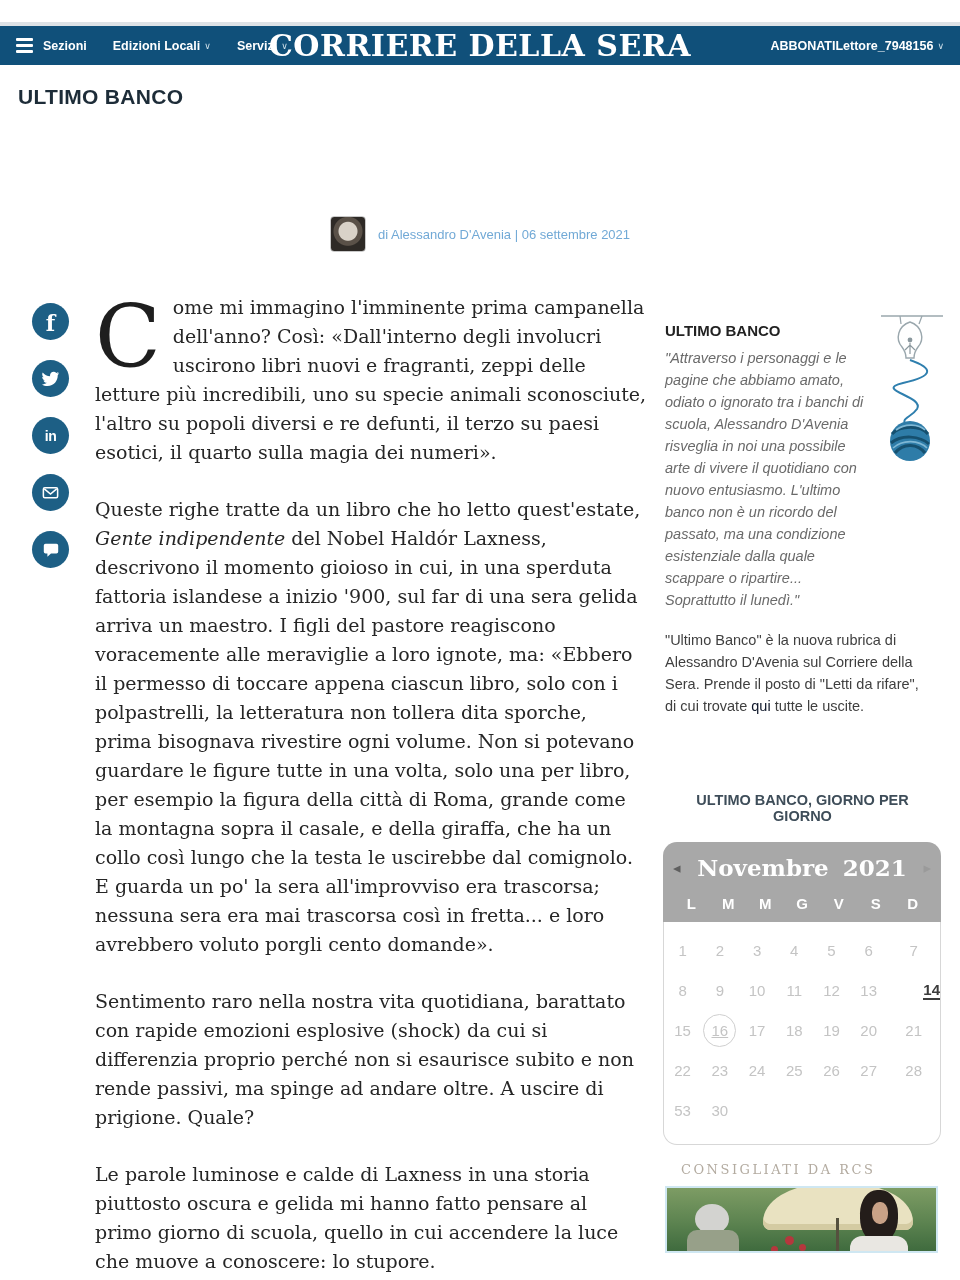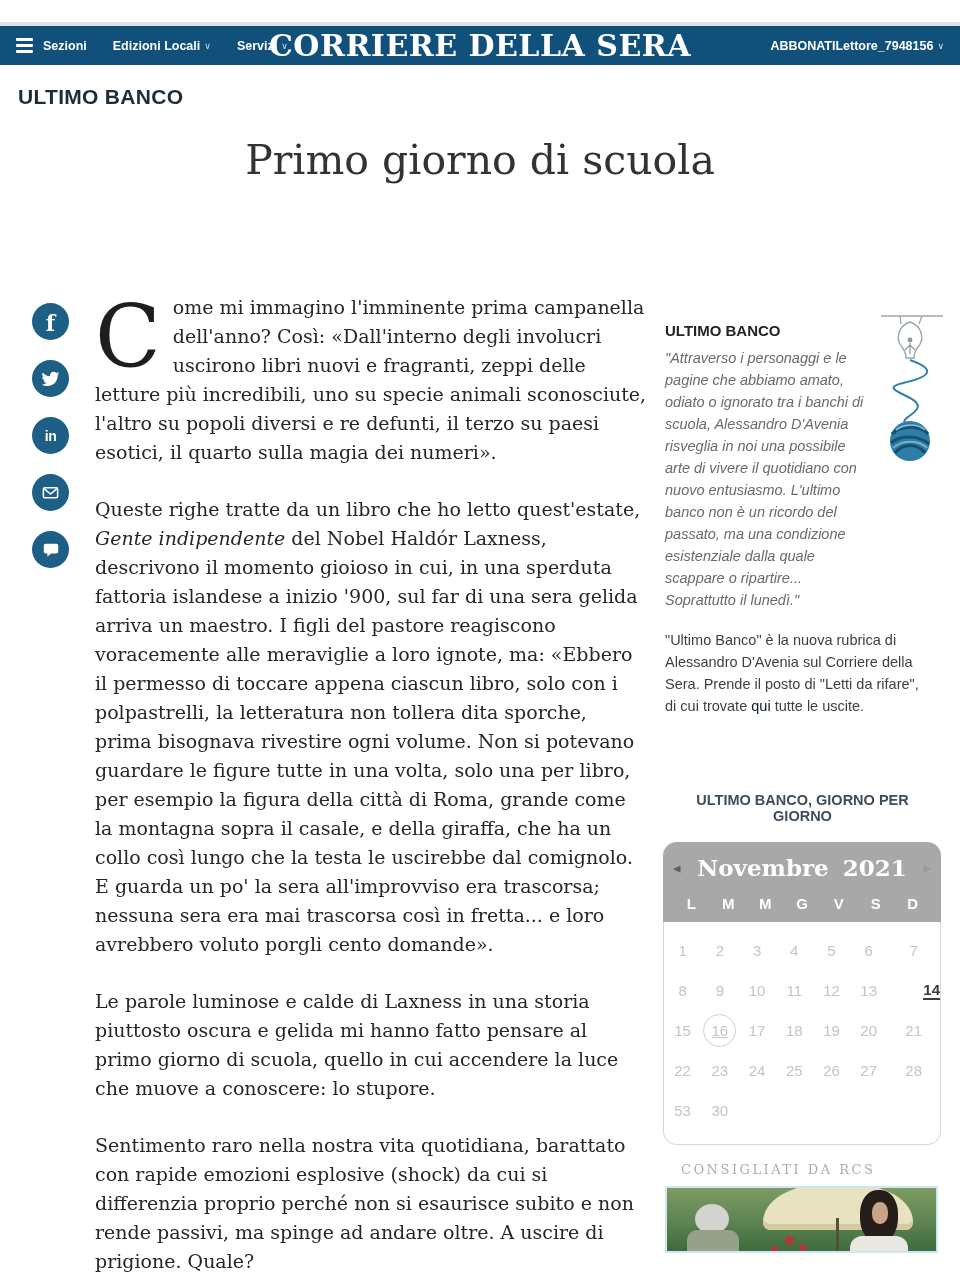--- a/index.html
+++ b/index.html
@@ -117,21 +117,29 @@
     <div class="nav-item"><span>Edizioni Locali</span><span class="chev">∨</span></div>
     <div class="nav-item"><span>Servizi</span><span class="chev">∨</span></div>
     <div class="logo">CORRIERE DELLA SERA</div>
     <div class="topbar-right">
       <div class="nav-item" style="margin-right:0;">ABBONATI</div>
       <div class="nav-item" style="margin-right:0;"><span>Lettore_7948156</span><span class="chev">∨</span></div>
     </div>
   </div>
 
   <div class="kicker">ULTIMO BANCO</div>
-  <h1 class="title">Primo giorno di scuola</h1>
+  <div class="byline">
+    <div class="avatar"></div>
+    <div class="byline-text">
+      <span>di</span>
+      <span class="author">Alessandro D'Avenia</span>
+      <span>|</span>
+      <span>06 settembre 2021</span>
+    </div>
+  </div>
 
   <div class="social">
     <div class="s-icon">
         <span class="fb-glyph">f</span>
       </div>
     <div class="s-icon">
       <svg width="19" height="19" viewBox="0 0 20 20">
           <path fill="#fff" d="M19 4.6c-.7.3-1.4.5-2.1.6.8-.5 1.3-1.2 1.6-2-.7.4-1.5.7-2.4.9-.7-.8-1.7-1.2-2.8-1.2-2.1 0-3.8 1.7-3.8 3.8 0 .3 0 .6.1.9C6.5 7.4 3.7 5.9 1.8 3.6c-.3.6-.5 1.2-.5 1.9 0 1.3.7 2.5 1.7 3.2-.6 0-1.2-.2-1.7-.5v.1c0 1.8 1.3 3.4 3 3.7-.3.1-.7.1-1 .1-.2 0-.5 0-.7-.1.5 1.5 1.9 2.6 3.5 2.6-1.3 1-2.9 1.6-4.7 1.6H1c1.7 1.1 3.7 1.7 5.8 1.7 7 0 10.8-5.8 10.8-10.8v-.5c.5-.5 1-1.1 1.4-2z"></path>
         </svg>
     </div>
@@ -147,22 +155,22 @@
     <div class="s-icon">
       <svg width="18" height="18" viewBox="0 0 20 20">
           <path fill="#fff" d="M4 3h12a2 2 0 0 1 2 2v7a2 2 0 0 1-2 2h-6l-4 3.4V14H4a2 2 0 0 1-2-2V5a2 2 0 0 1 2-2z"></path>
         </svg>
     </div>
   </div>
 
   <div class="article-body">
       <p><span class="dropcap">C</span><span>ome mi immagino l'imminente prima campanella dell'anno? Così: «Dall'interno degli involucri uscirono libri nuovi e fragranti, zeppi delle letture più incredibili, uno su specie animali sconosciute, l'altro su popoli diversi e re defunti, il terzo su paesi esotici, il quarto sulla magia dei numeri».</span></p>
       <p><span>Queste righe tratte da un libro che ho letto quest'estate, </span><em>Gente indipendente</em><span> del Nobel Haldór Laxness, descrivono il momento gioioso in cui, in una sperduta fattoria islandese a inizio '900, sul far di una sera gelida arriva un maestro. I figli del pastore reagiscono voracemente alle meraviglie a loro ignote, ma: «Ebbero il permesso di toccare appena ciascun libro, solo con i polpastrelli, la letteratura non tollera dita sporche, prima bisognava rivestire ogni volume. Non si potevano guardare le figure tutte in una volta, solo una per libro, per esempio la figura della città di Roma, grande come la montagna sopra il casale, e della giraffa, che ha un collo così lungo che la testa le uscirebbe dal comignolo. E guarda un po' la sera all'improvviso era trascorsa; nessuna sera era mai trascorsa così in fretta... e loro avrebbero voluto porgli cento domande».</span></p>
+      <p><span>Sentimento raro nella nostra vita quotidiana, barattato con rapide emozioni esplosive (shock) da cui si differenzia proprio perché non si esaurisce subito e non rende passivi, ma spinge ad andare oltre. A uscire di prigione. Quale?</span></p>
       <p><span>Le parole luminose e calde di Laxness in una storia piuttosto oscura e gelida mi hanno fatto pensare al primo giorno di scuola, quello in cui accendere la luce che muove a conoscere: lo stupore.</span></p>
-      <p><span>Sentimento raro nella nostra vita quotidiana, barattato con rapide emozioni esplosive (shock) da cui si differenzia proprio perché non si esaurisce subito e non rende passivi, ma spinge ad andare oltre. A uscire di prigione. Quale?</span></p>
     </div>
 
   <div class="sb-widget">
     <div class="sb-illus">
       <svg width="78" height="152" viewBox="0 0 78 152">
         <line x1="12" y1="6" x2="74" y2="6" stroke="#9aa7ad" stroke-width="1.6"></line>
         <line x1="31" y1="6" x2="32" y2="14" stroke="#9aa7ad" stroke-width="1.3"></line>
         <line x1="53" y1="6" x2="50" y2="14" stroke="#9aa7ad" stroke-width="1.3"></line>
         <path d="M41,12 C29,16 26,29 33,37 C36,41 37,44 37,48 L45,48 C45,44 46,41 49,37 C56,29 53,16 41,12 Z" fill="none" stroke="#9aa7ad" stroke-width="1.4"></path>
         <circle cx="41" cy="30" r="2.4" fill="#8b989e"></circle>

